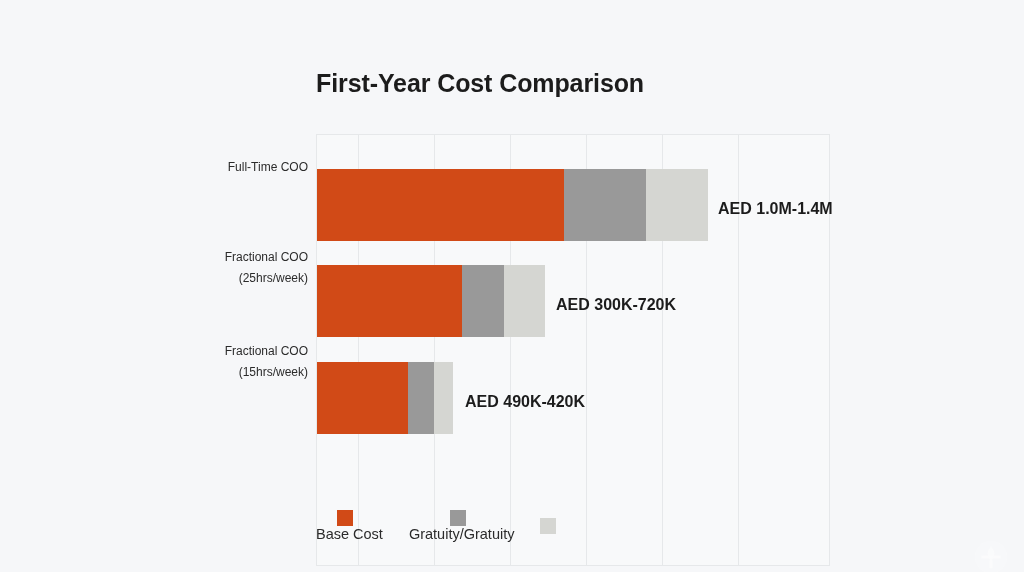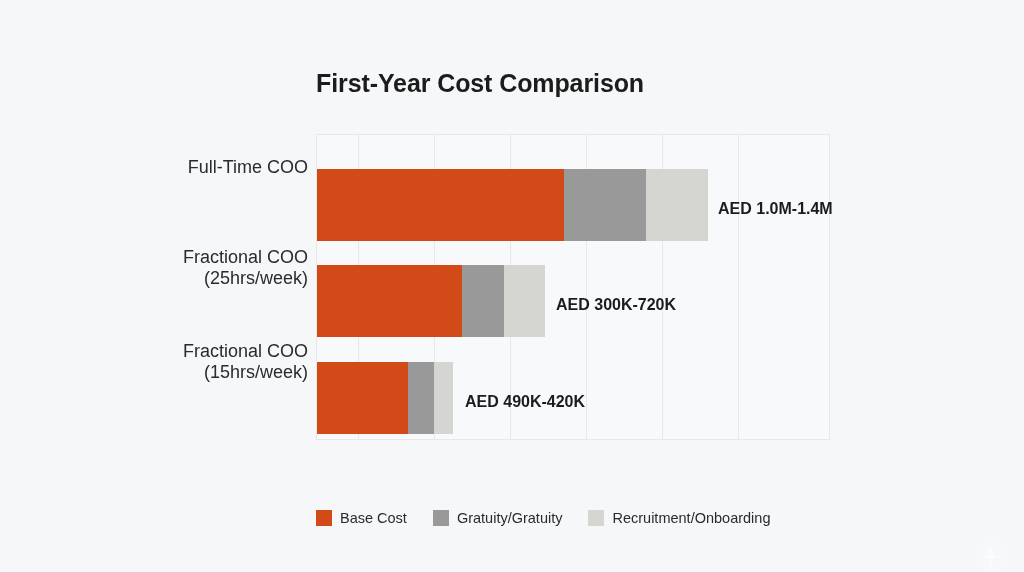--- a/index.html
+++ b/index.html
@@ -35,21 +35,21 @@
     letter-spacing: -0.1px;
     white-space: nowrap;
   }
 
   
   .plot-area {
     position: absolute;
     left: 316px;
     top: 118px;
     width: 514px;
-    height: 306px;
+    height: 432px;
     background: #f8f9fa;
     border: 1px solid #e6e8ea;
     box-sizing: border-box;
   }
   .gridline {
     position: absolute;
     top: 0;
     bottom: 0;
     width: 1px;
     background: #e6e8ea;
@@ -78,21 +78,21 @@
     white-space: nowrap;
     line-height: 1;
   }
 
   
   .cat-label {
     position: absolute;
     right: 0;
     width: 290px;
     text-align: right;
-    font-size: 18px;
+    font-size: 12px;
     color: #2b2b2b;
     line-height: 21px;
     white-space: pre-line;
   }
   .cat-label-wrap {
     position: absolute;
     left: 0;
     top: 0;
     width: 308px;
     height: 342px;
@@ -104,20 +104,21 @@
     left: 316px;
     top: 494px;
     display: flex;
     align-items: center;
     gap: 0;
   }
   .legend-item {
     display: flex;
     align-items: center;
     margin-right: 26px;
+    flex-direction: column;
   }
   .legend-swatch {
     width: 16px;
     height: 16px;
     margin-right: 8px;
     flex: none;
   }
   .legend-label {
     font-size: 14.5px;
     color: #2b2b2b;
@@ -183,21 +184,20 @@
     <div class="legend-item">
       <span class="legend-swatch" style="background:#d14a17;"></span>
       <span class="legend-label">Base Cost</span>
     </div>
     <div class="legend-item">
       <span class="legend-swatch" style="background:#999999;"></span>
       <span class="legend-label">Gratuity/Gratuity</span>
     </div>
     <div class="legend-item">
       <span class="legend-swatch" style="background:#d5d6d2;"></span>
-      <span class="legend-label">Recruitment/Onboarding</span>
     </div>
   </div>
 
   <svg class="watermark" viewBox="0 0 40 40">
     <circle cx="20" cy="20" r="19" fill="#ffffff" opacity="0.35"></circle>
     <path d="M20 8 C15 13 15 19 20 24 C25 19 25 13 20 8 Z" fill="#ffffff" opacity="0.9"></path>
     <path d="M10 20 L30 20" stroke="#ffffff" stroke-width="3" opacity="0.9" stroke-linecap="round"></path>
     <path d="M20 24 L20 32" stroke="#ffffff" stroke-width="3" opacity="0.9" stroke-linecap="round"></path>
   </svg>
 

